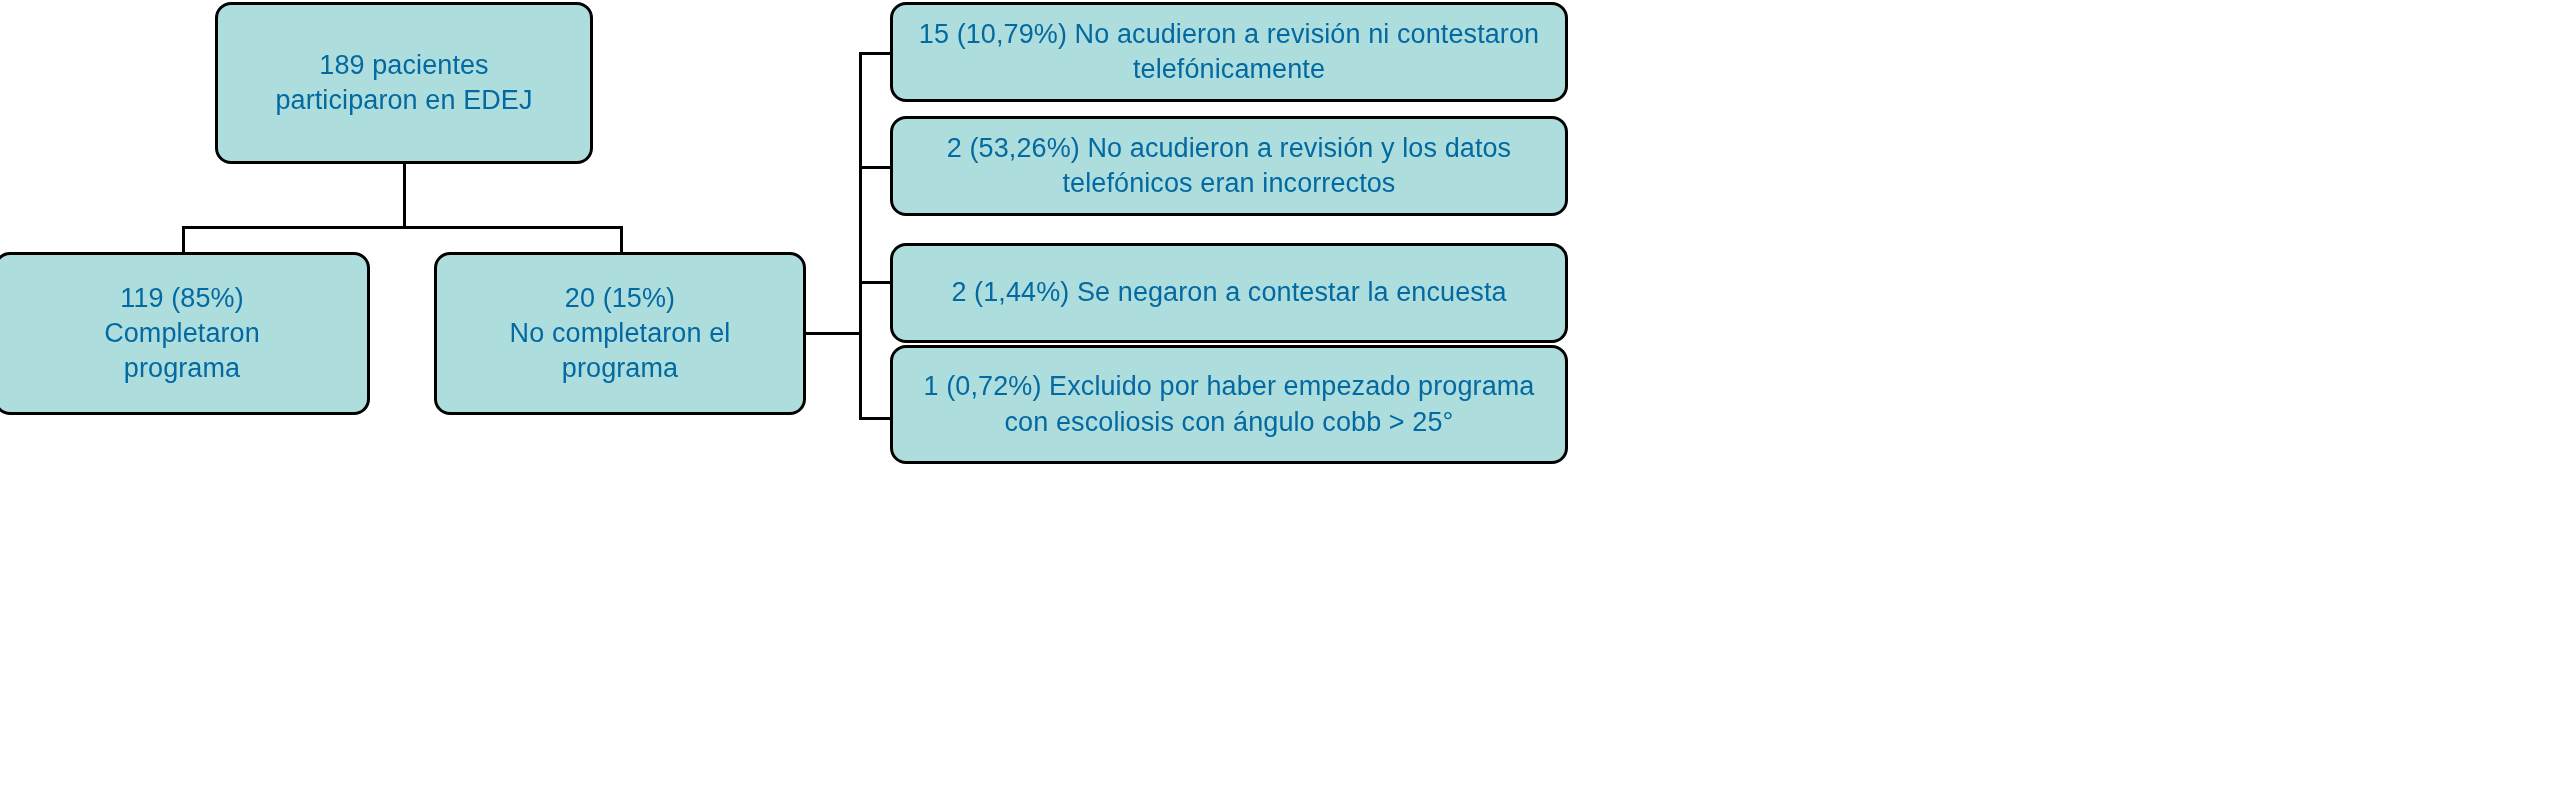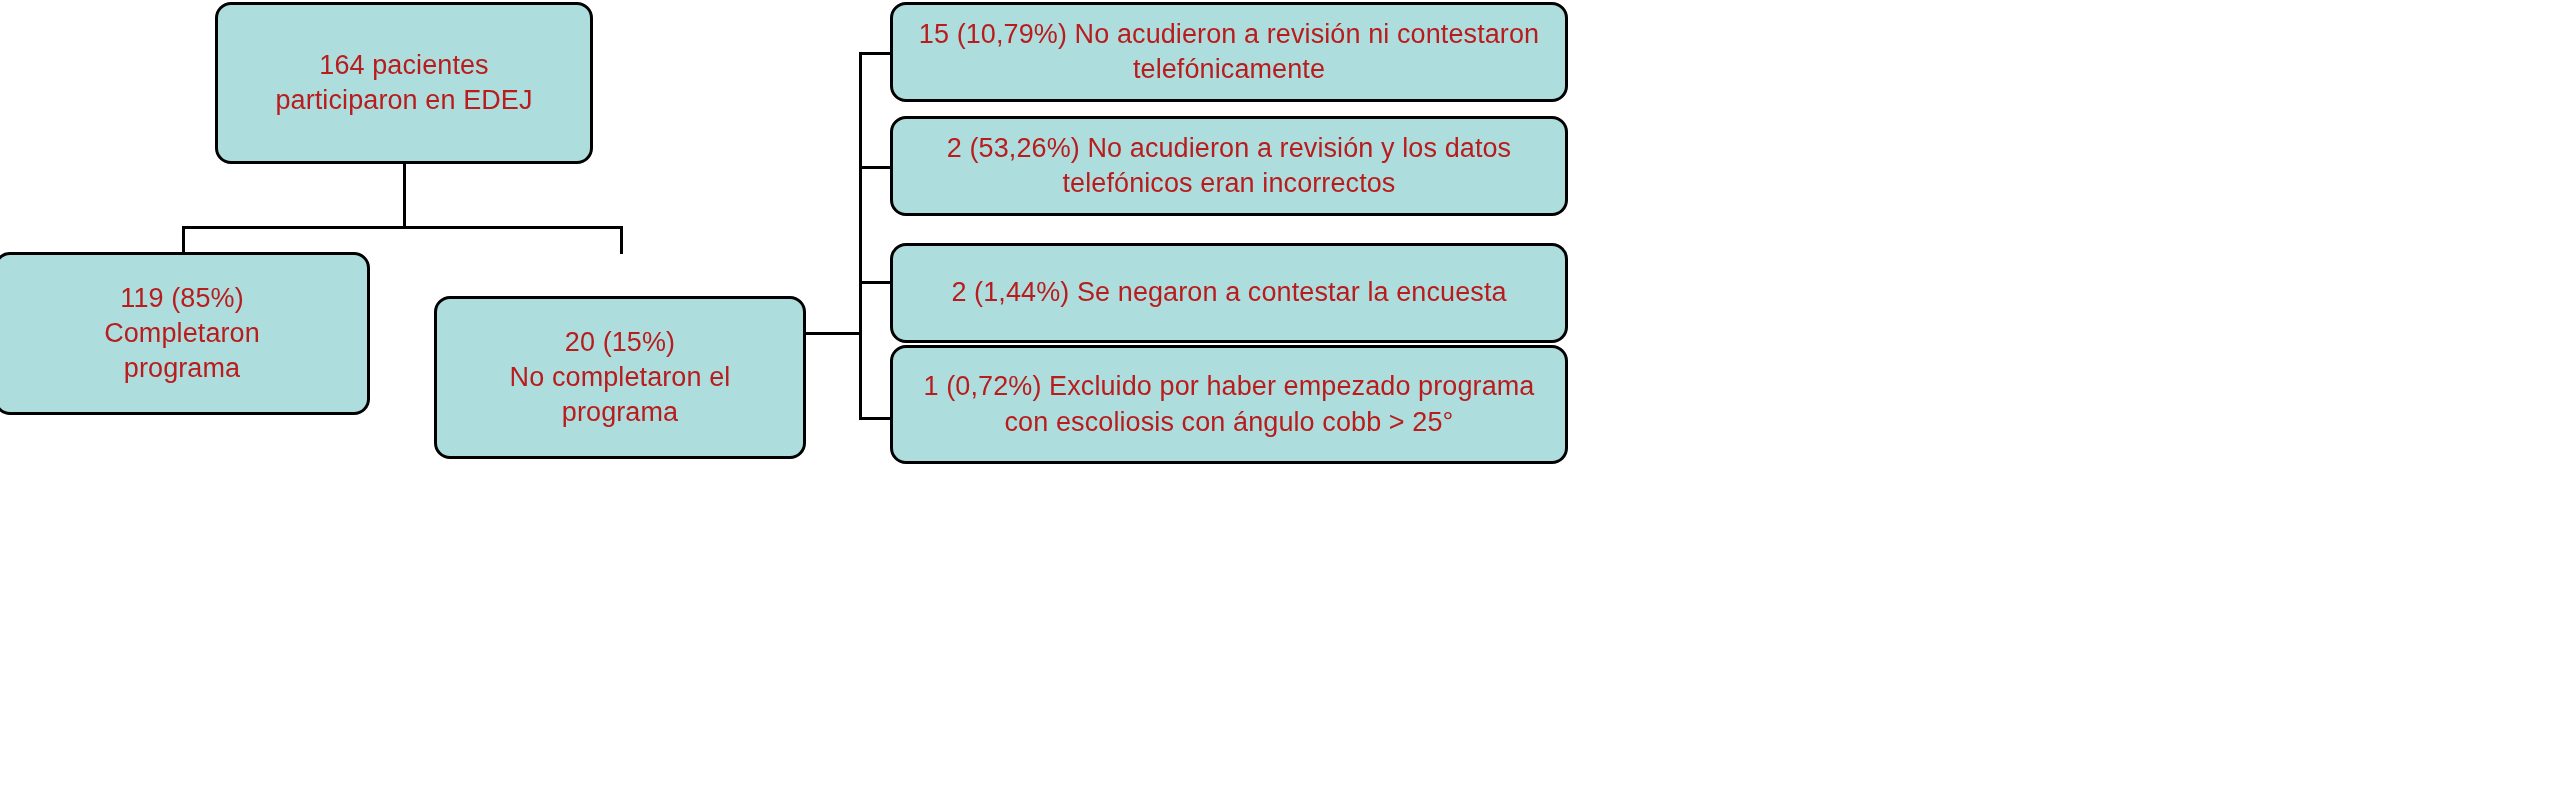--- a/index.html
+++ b/index.html
@@ -20,21 +20,21 @@
   .node {
     position: absolute;
     box-sizing: border-box;
     background: #aedddd;
     border: 3px solid #000000;
     border-radius: 16px;
     display: flex;
     align-items: center;
     justify-content: center;
     text-align: center;
-    color: #b91c1c;
+    color: #0369a1;
     font-size: 27px;
     line-height: 1.30;
     padding: 6px 18px;
     white-space: pre-line;
     letter-spacing: 0.1px;
   }
   
   #node-root {
     left: 215px;
     top: 2px;
@@ -46,21 +46,20 @@
     left: -6px;
     top: 252px;
     width: 376px;
     height: 163px;
   }
   #node-notcompleted {
     left: 434px;
     top: 252px;
     width: 372px;
     height: 163px;
-    margin-top: 44px;
   }
   
   .node-outcome {
     left: 890px;
     width: 678px;
   }
   #node-outcome-0 { top: 2px;   height: 100px; }
   #node-outcome-1 { top: 116px; height: 100px; }
   #node-outcome-2 { top: 231px; height: 100px; margin-top: 12px; }
   #node-outcome-3 { top: 345px; height: 119px; }
@@ -88,21 +87,21 @@
 
   <div class="line h" style="left:806px; top:332px; width:56px;"></div>
 
   <div class="line v" style="left:859px; top:52px; height:367px;"></div>
 
   <div class="line h" style="left:859px; top:52px; width:34px;"></div>
   <div class="line h" style="left:859px; top:166px; width:34px;"></div>
   <div class="line h" style="left:859px; top:281px; width:34px;"></div>
   <div class="line h" style="left:859px; top:417px; width:34px;"></div>
 
-  <div class="node" id="node-root">164 pacientes
+  <div class="node" id="node-root">189 pacientes
 participaron en EDEJ</div>
 
   <div class="node" id="node-completed">119 (85%)
 Completaron
 programa</div>
 
   <div class="node" id="node-notcompleted">20 (15%)
 No completaron el
 programa</div>
 

